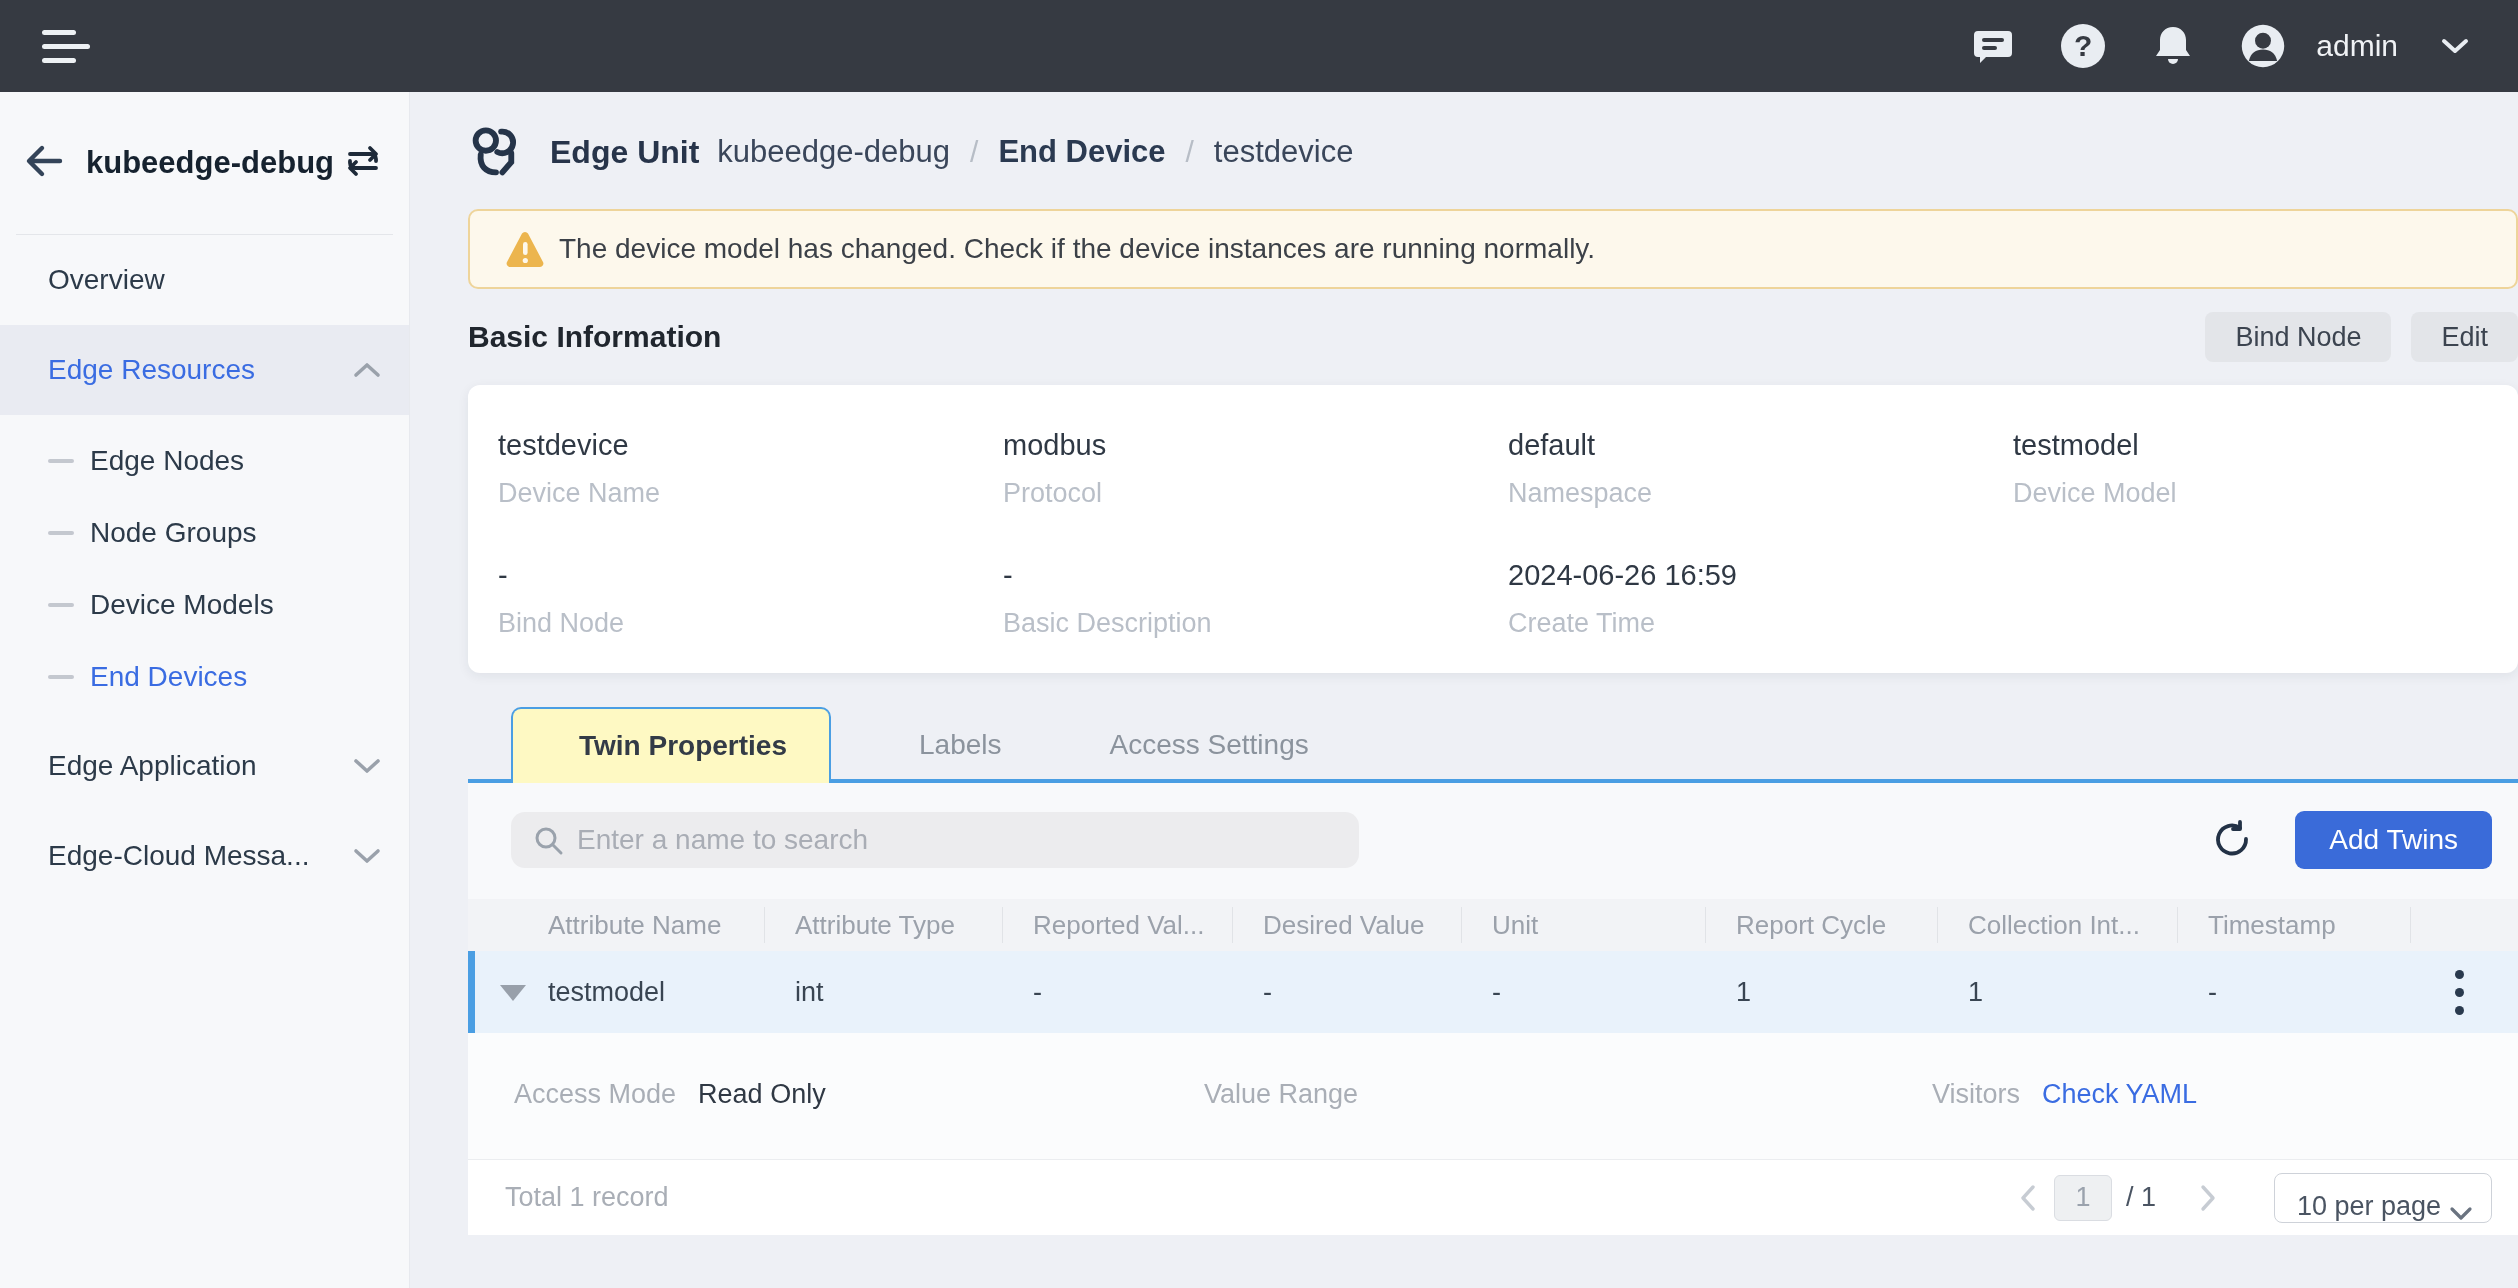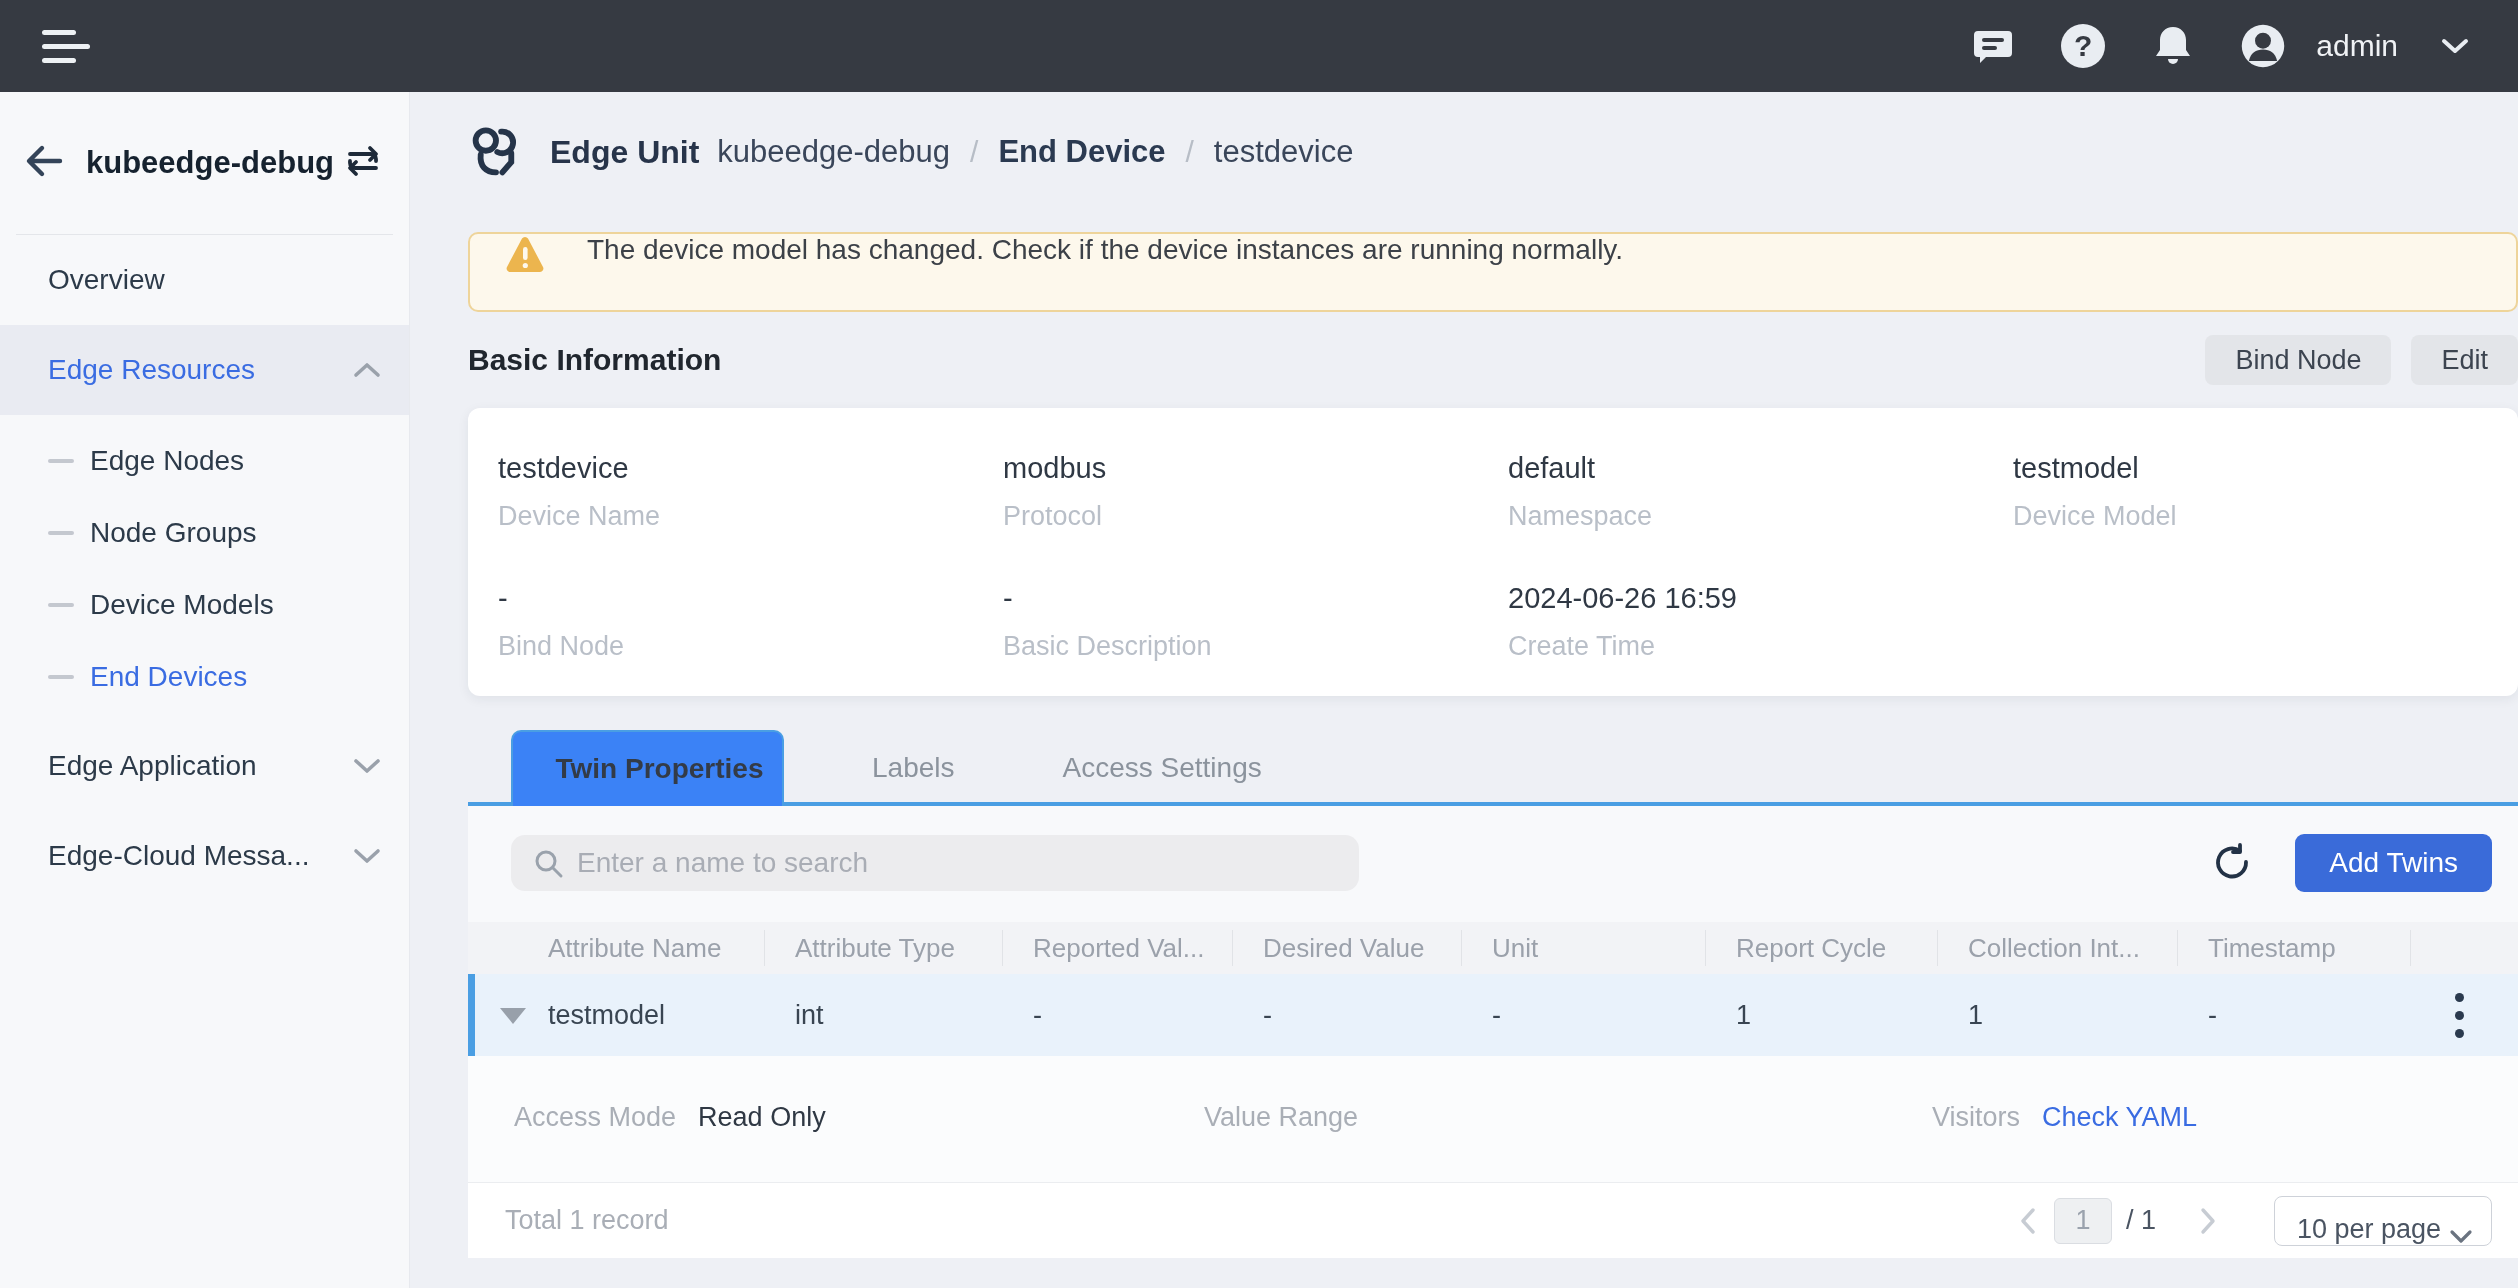--- a/index.html
+++ b/index.html
@@ -38,36 +38,36 @@
   .dash { width:26px; height:4px; border-radius:2px; background:#c4c8cf; margin-right:16px; flex:none; }
 
   
   .crumb-row { display:flex; align-items:center; margin-top:28px; height:64px; gap:18px; }
   .crumb-section { font-size:32px; font-weight:bold; color:#27344a; margin-left:8px; }
   .crumb-item { font-size:31px; color:#3a465a; }
   .crumb-item.bold { font-weight:bold; color:#2b3a51; }
   .crumb-sep { font-size:30px; color:#b7bdc6; padding:0 2px; }
 
   
-  .alert { margin-top:48px; height:80px; background:#fdf8ec; border:2px solid #eed49a; border-radius:10px; display:flex; padding:0 34px; gap:41px; }
+  .alert { margin-top:25px; height:80px; background:#fdf8ec; border:2px solid #eed49a; border-radius:10px; display:flex; align-items:center; padding:0 34px; gap:13px; }
   .alert-text { font-size:28px; color:#3c4148; }
 
   
   .section-row { display:flex; align-items:center; margin-top:22px; height:52px; }
   .section-title { font-size:30px; font-weight:bold; color:#20262e; flex:1; }
   .btn-gray { height:50px; background:#e3e5e9; border:none; border-radius:8px; font-size:27px; color:#3c4450; padding:0 30px; margin-left:20px; cursor:pointer; font-family:inherit; }
   .card { margin-top:22px; background:#fff; border-radius:12px; box-shadow:0 3px 12px rgba(30,40,60,.07); padding:44px 0 40px 30px; height:288px; }
   .fields { display:grid; grid-template-columns:repeat(4,505px); row-gap:50px; }
   .field .val { font-size:29px; color:#2f3844; }
   .field .lab { font-size:27px; color:#b9bfc8; margin-top:16px; }
 
   
   .tabs { margin-top:34px; height:76px; position:relative; display:flex; align-items:flex-end; }
   .tabs::after { content:""; position:absolute; left:0; right:0; bottom:0; height:4px; background:#4a9ee3; z-index:1; }
-  .tab.active { position:relative; z-index:2; width:273px; height:76px; margin-left:43px; background:#3b82f6; border:2px solid #4a9ee3; border-bottom:none; border-radius:10px 10px 0 0; display:flex; align-items:center; justify-content:center; font-size:28px; font-weight:bold; color:#333b47; cursor:pointer;padding-left:24px; }
+  .tab.active { position:relative; z-index:2; width:320px; height:76px; margin-left:43px; background:#fef9c3; border:2px solid #4a9ee3; border-bottom:none; border-radius:10px 10px 0 0; display:flex; align-items:center; justify-content:center; font-size:28px; font-weight:bold; color:#333b47; cursor:pointer;padding-left:24px; }
   .tab.plain { font-size:28px; color:#8b939d; margin-left:68px; height:76px; display:flex; align-items:center; padding:0 20px; cursor:pointer; }
 
   
   .panel { background:#f8f9fb; padding-top:28px; }
   .toolbar { display:flex; align-items:center; padding:0 26px 0 43px;justify-content:space-between; }
   .search-wrap { position:relative; width:848px; }
   .search-input { width:848px; height:56px; background:#ececee; border:none; border-radius:14px; padding:0 24px 0 66px; font-size:28px; color:#3c4450; font-family:inherit; outline:none; }
   .search-input::placeholder { color:#a9adb5; }
   .search-icon { position:absolute; left:22px; top:13px; }
   .toolbar-spacer { flex:1; }

